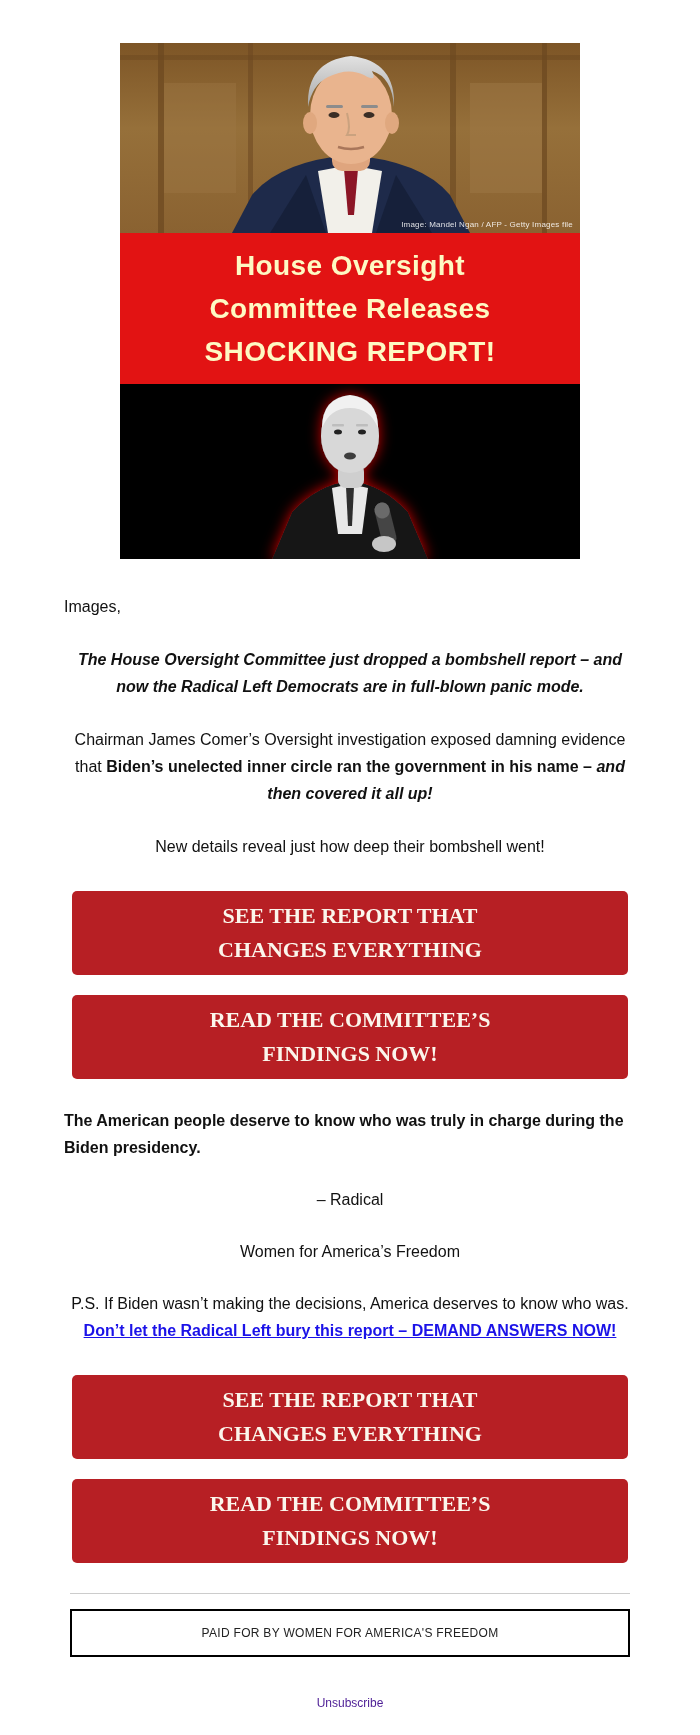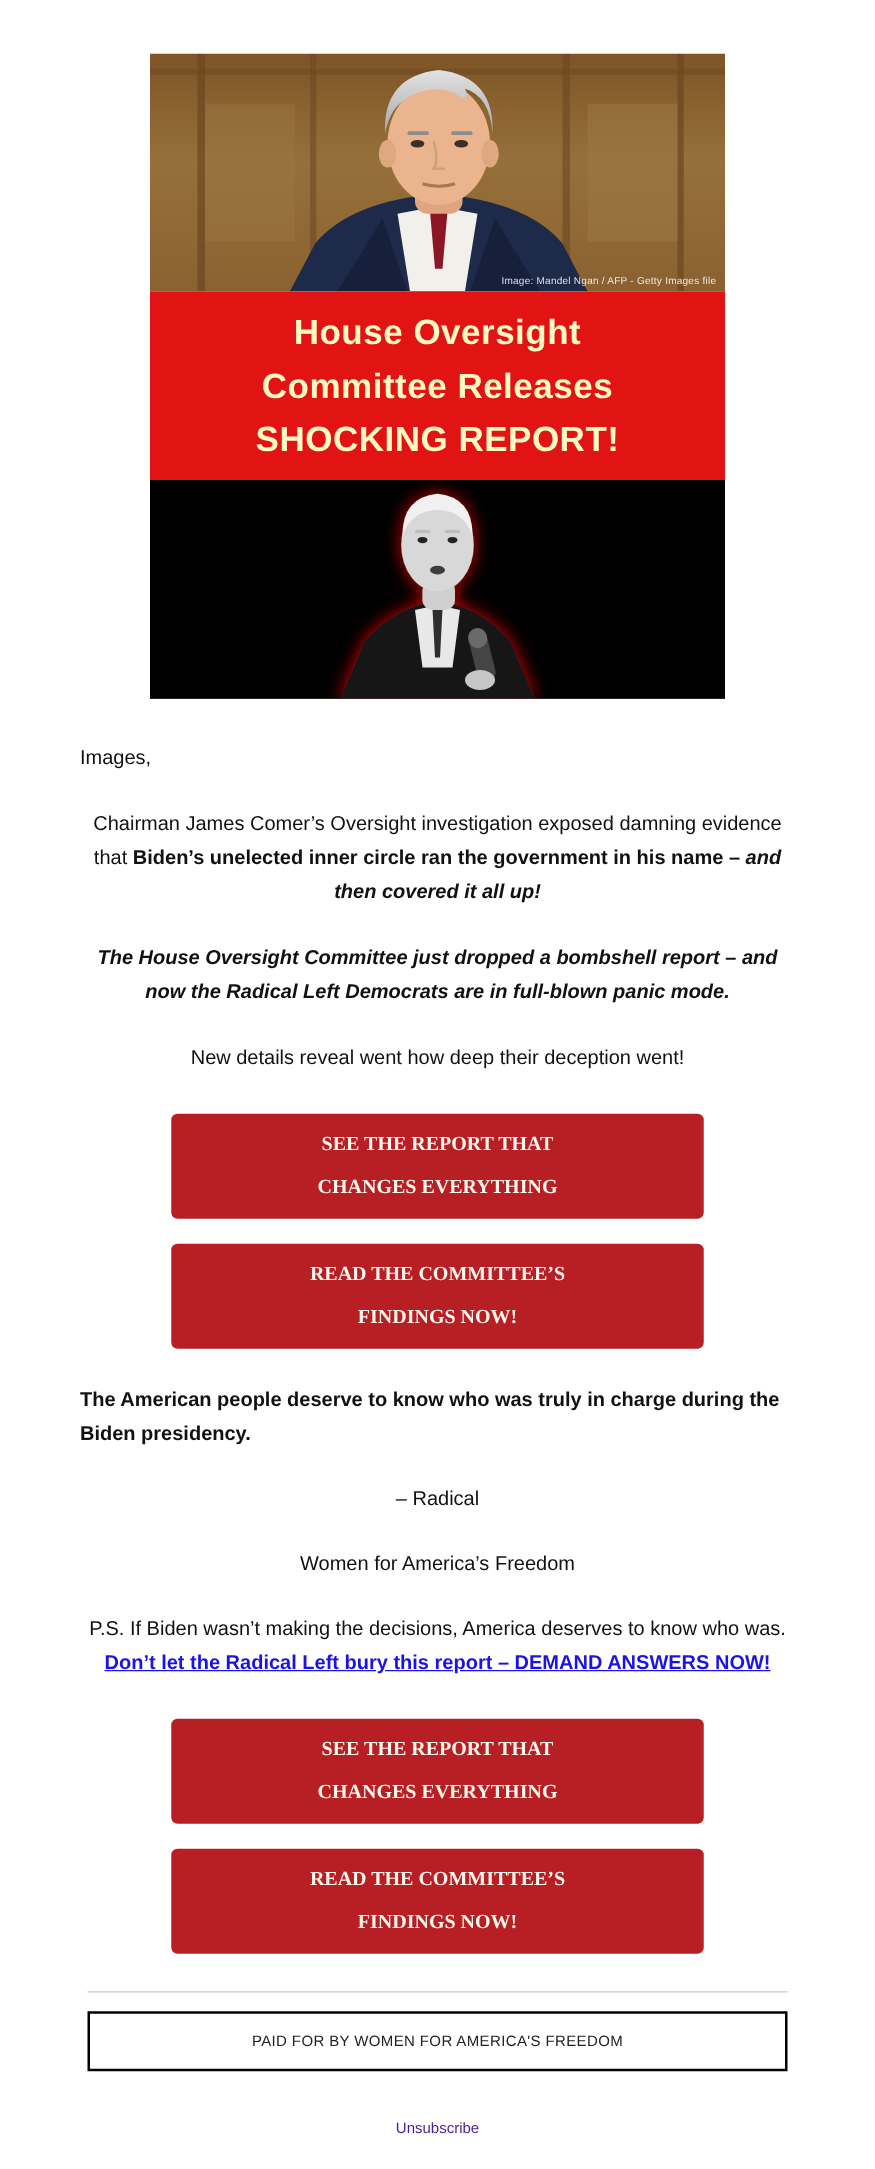--- a/index.html
+++ b/index.html
@@ -44,27 +44,27 @@
   .b { font-weight: bold; }
   .bi { font-weight: bold; font-style: italic; }
   .closing { font-weight: bold; text-align: left; margin-top: 28px !important; }
   .sig, .org { text-align: center; margin-top: 25px !important; }
   .ps { text-align: center; margin-top: 25px !important; }
   .ps-link { color: #1b12e8; font-weight: bold; text-decoration: underline; cursor: pointer; }
 
   
   .btn {
     display: block;
-    width: 426px;
+    width: 556px;
     margin: 20px auto 0;
     background: #b71f24;
     color: #fbf6ec;
     font-family: "Liberation Serif", serif;
     font-weight: bold;
-    font-size: 16px;
+    font-size: 22px;
     line-height: 34px;
     text-align: center;
     padding: 8px 0;
     border-radius: 5px;
     text-decoration: none;
     cursor: pointer;
   }
   .btn.first { margin-top: 31px; }
 
   
@@ -172,25 +172,25 @@
           <ellipse cx="264" cy="160" rx="12" ry="8" fill="#c6c6c6"></ellipse>
         </g>
       </svg>
     </div>
   </div>
 
   <div class="content">
 
     <p class="greeting">Images,</p>
 
+    <p class="para bold-italic">The House Oversight Committee just dropped a bombshell report – and now the Radical Left Democrats are in full-blown panic mode.</p>
+
     <p class="para"><span>Chairman James Comer’s Oversight investigation exposed damning evidence that </span><span class="b">Biden’s unelected inner circle ran the government in his name</span><span class="b"> – </span><span class="bi">and then covered it all up!</span></p>
 
-    <p class="para bold-italic">The House Oversight Committee just dropped a bombshell report – and now the Radical Left Democrats are in full-blown panic mode.</p>
-
-    <p class="para">New details reveal went how deep their deception went!</p>
+    <p class="para">New details reveal just how deep their bombshell went!</p>
 
     <a class="btn first prelines">SEE THE REPORT THAT
 CHANGES EVERYTHING</a>
 
     <a class="btn prelines">READ THE COMMITTEE’S
 FINDINGS NOW!</a>
 
     <p class="closing">The American people deserve to know who was truly in charge during the Biden presidency.</p>
 
     <p class="sig">– Radical</p>

